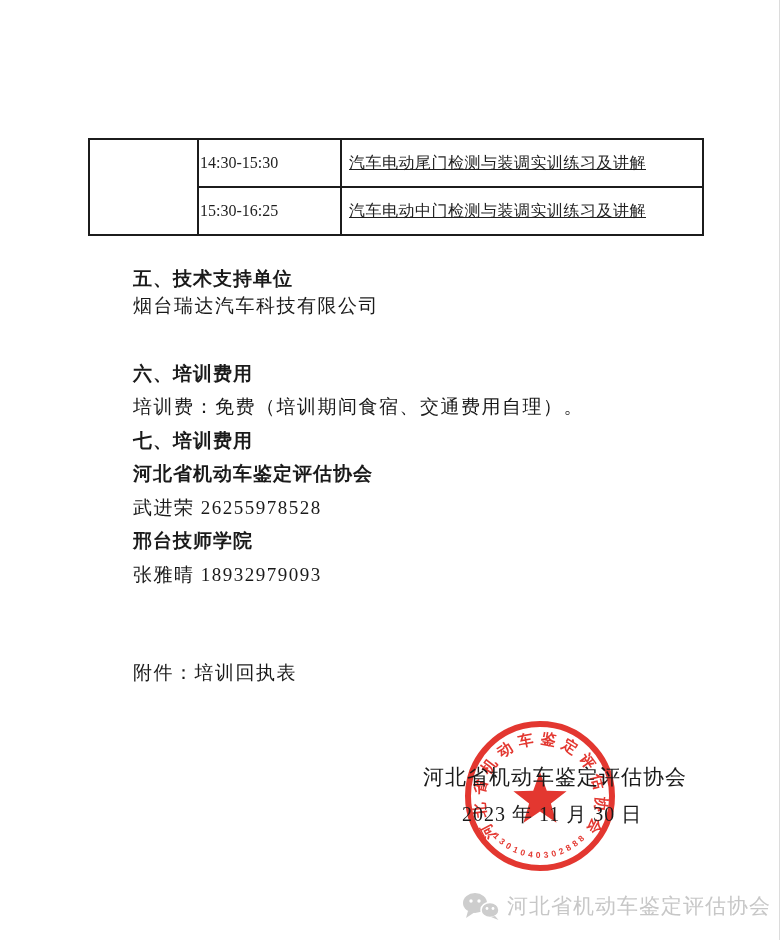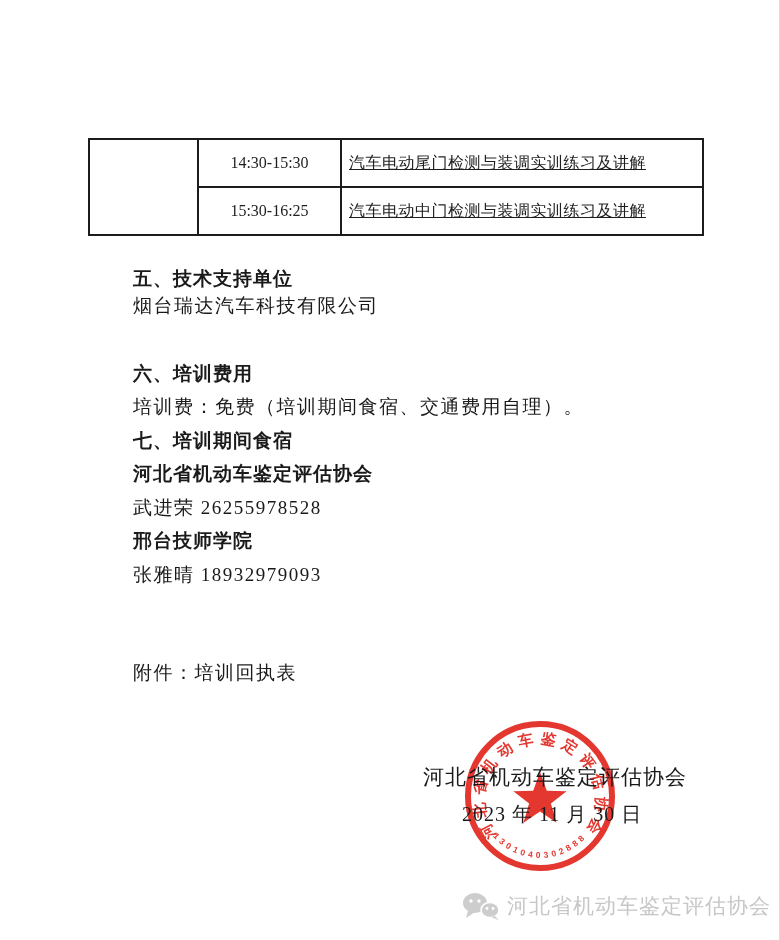--- a/index.html
+++ b/index.html
@@ -9,21 +9,21 @@
     overflow:hidden; box-sizing:border-box; border-right:1px solid #dcdcdc;
   }
 
   
   table.schedule { position:absolute; left:88px; top:138px; border-collapse:collapse; }
   table.schedule td {
     border:2px solid #1c1c1c; height:44px; font-size:16px; color:#1f1f1f;
     font-family:"Liberation Serif","DejaVu Serif",serif;
   }
   td.empty-col  { width:105px; }
-  td.time-cell  { width:139px; text-align:center; font-size:17px; }
+  td.time-cell  { width:139px; font-size:17px; }
   td.activity-cell { width:352px; padding-left:7px; letter-spacing:0.5px;text-decoration:underline; }
 
   
   .line { position:absolute; left:133px; white-space:pre; font-size:19px;
           letter-spacing:1.5px; line-height:22px; }
   .heading-line { font-family:"Liberation Sans","DejaVu Sans",sans-serif;
                   font-weight:bold; letter-spacing:1px; }
   .bold-line    { font-family:"Liberation Sans","DejaVu Sans",sans-serif;
                   font-weight:bold; letter-spacing:1px; }
 
@@ -58,21 +58,21 @@
       <td class="time-cell">15:30-16:25</td>
       <td class="activity-cell">汽车电动中门检测与装调实训练习及讲解</td>
     </tr>
   </tbody>
     </table>
 
   <div class="line heading-line" style="top:268px">五、技术支持单位</div>
   <div class="line" style="top:295px">烟台瑞达汽车科技有限公司</div>
   <div class="line heading-line" style="top:363px">六、培训费用</div>
   <div class="line" style="top:396px">培训费：免费（培训期间食宿、交通费用自理）。</div>
-  <div class="line heading-line" style="top:430px">七、培训期间食宿</div>
+  <div class="line heading-line" style="top:430px">七、培训费用</div>
   <div class="line bold-line" style="top:463px">河北省机动车鉴定评估协会</div>
   <div class="line" style="top:497px">武进荣 26255978528</div>
   <div class="line bold-line" style="top:530px">邢台技师学院</div>
   <div class="line" style="top:564px">张雅晴 18932979093</div>
   <div class="line" style="top:662px">附件：培训回执表</div>
 
   <div class="sig-org">河北省机动车鉴定评估协会</div>
   <div class="sig-date">2023 年 11 月 30 日</div>
 
   <svg class="seal" viewBox="0 0 156 156">

